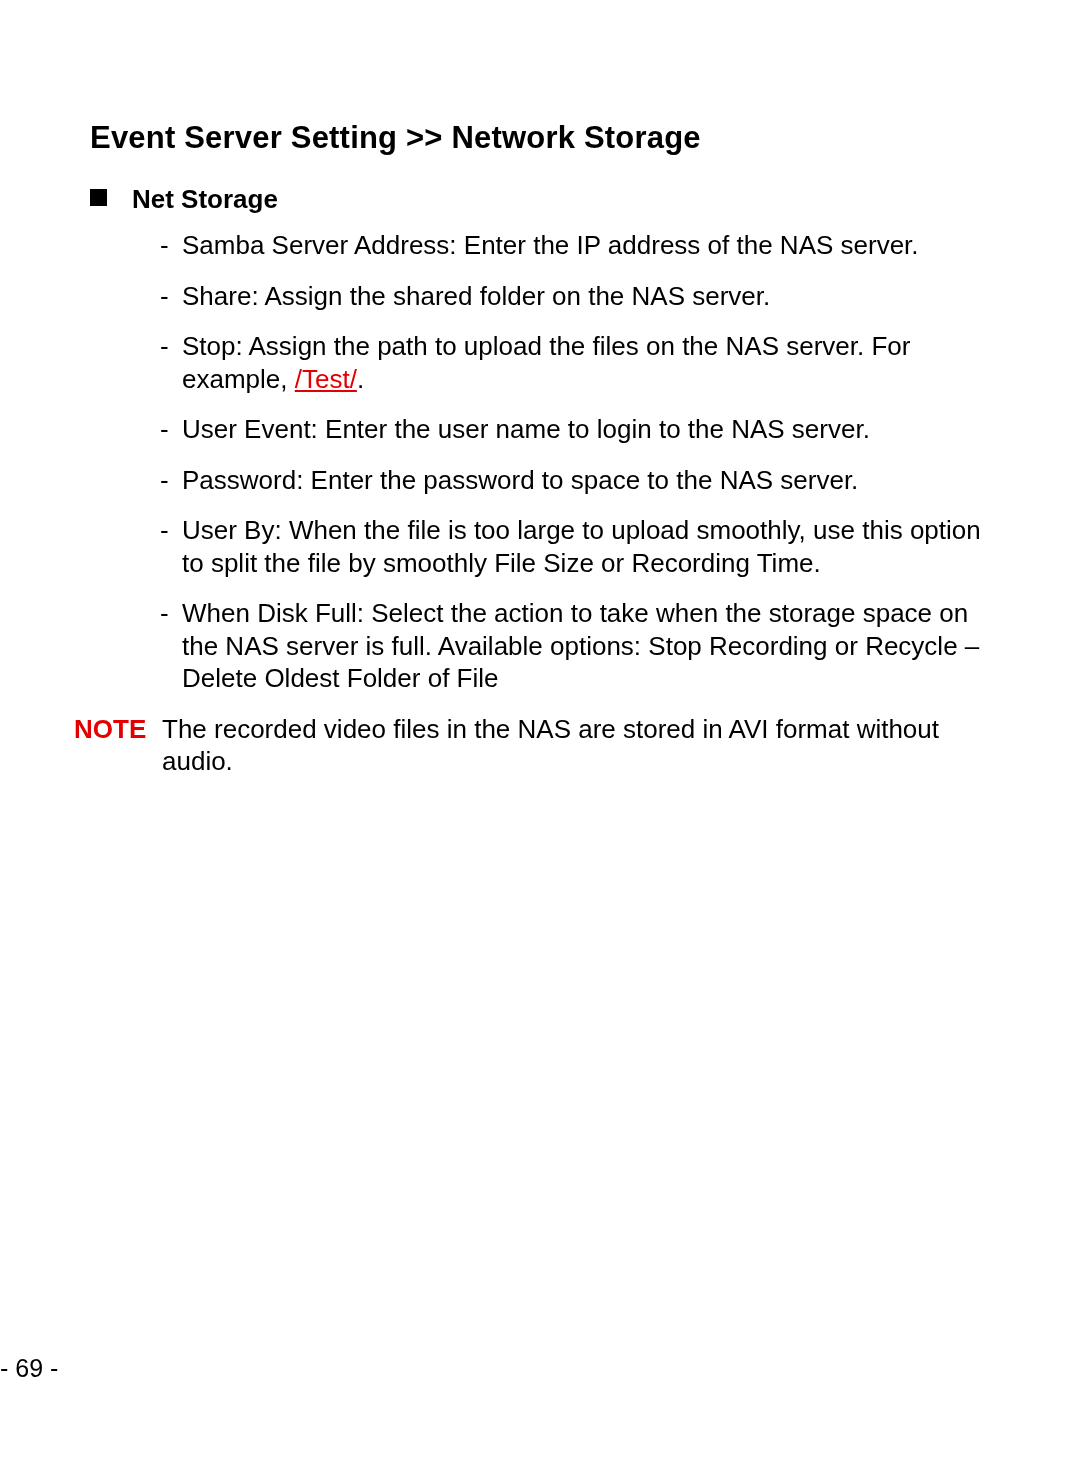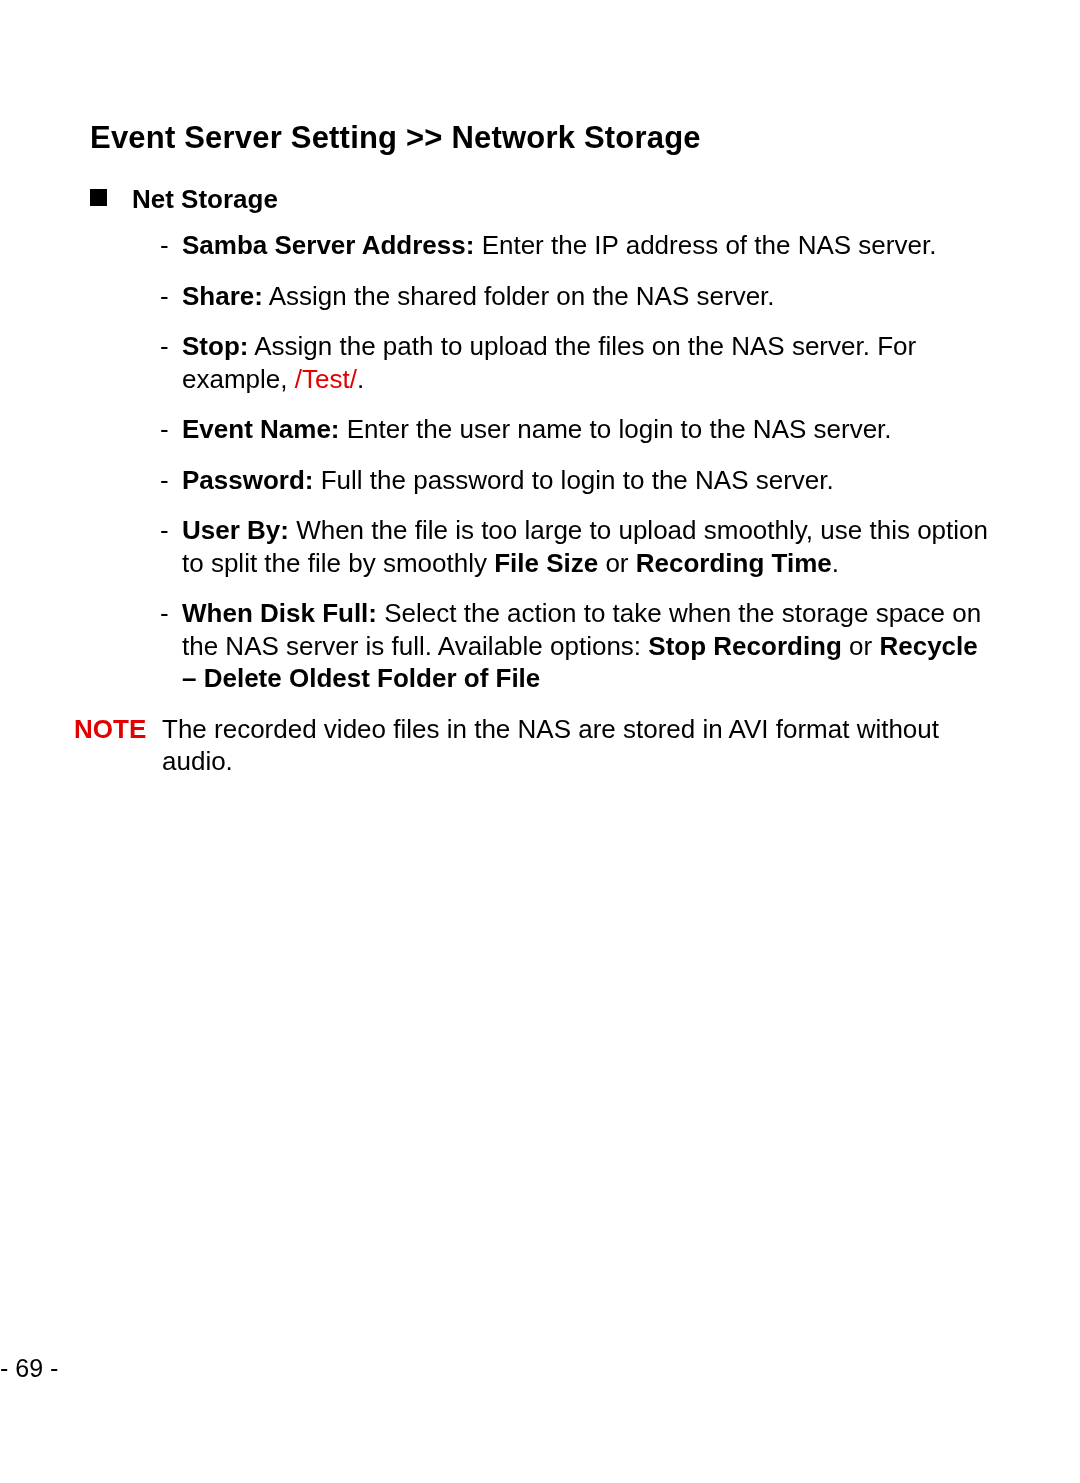--- a/index.html
+++ b/index.html
@@ -49,24 +49,25 @@
     font-size: 26px;
     line-height: 1.25;
     margin-bottom: 18px;
   }
   .item-dash {
     position: absolute;
     left: 0;
     top: 0;
   }
   .bold {
-    font-weight: bold;
+    font-weight: normal;
   }
   .red {
     color: #e20000;
+    text-decoration: underline;
   }
   .note-block {
     position: relative;
     font-size: 26px;
     line-height: 1.25;
     padding-left: 72px;
     margin-top: 2px;
   }
   .note-label {
     position: absolute;
@@ -105,26 +106,26 @@
       <span class="bold">Share:</span><span> Assign the shared folder on the NAS server.</span>
     </div>
 
     <div class="item">
       <span class="item-dash">-</span>
       <span class="bold">Stop:</span><span> Assign the path to upload the files on the NAS server. For example, </span><span class="red">/Test/</span><span>.</span>
     </div>
 
     <div class="item">
       <span class="item-dash">-</span>
-      <span class="bold">Event Name:</span><span> Enter the user name to login to the NAS server.</span>
+      <span class="bold">User Event:</span><span> Enter the user name to login to the NAS server.</span>
     </div>
 
     <div class="item">
       <span class="item-dash">-</span>
-      <span class="bold">Password:</span><span> Full the password to login to the NAS server.</span>
+      <span class="bold">Password:</span><span> Enter the password to space to the NAS server.</span>
     </div>
 
     <div class="item">
       <span class="item-dash">-</span>
       <span class="bold">User By:</span><span> When the file is too large to upload smoothly, use this option to split the file by smoothly </span><span class="bold">File Size</span><span> or </span><span class="bold">Recording Time</span><span>.</span>
     </div>
 
     <div class="item">
       <span class="item-dash">-</span>
       <span class="bold">When Disk Full:</span><span> Select the action to take when the storage space on the NAS server is full. Available options: </span><span class="bold">Stop Recording</span><span> or </span><span class="bold">Recycle – Delete Oldest Folder of File</span>

